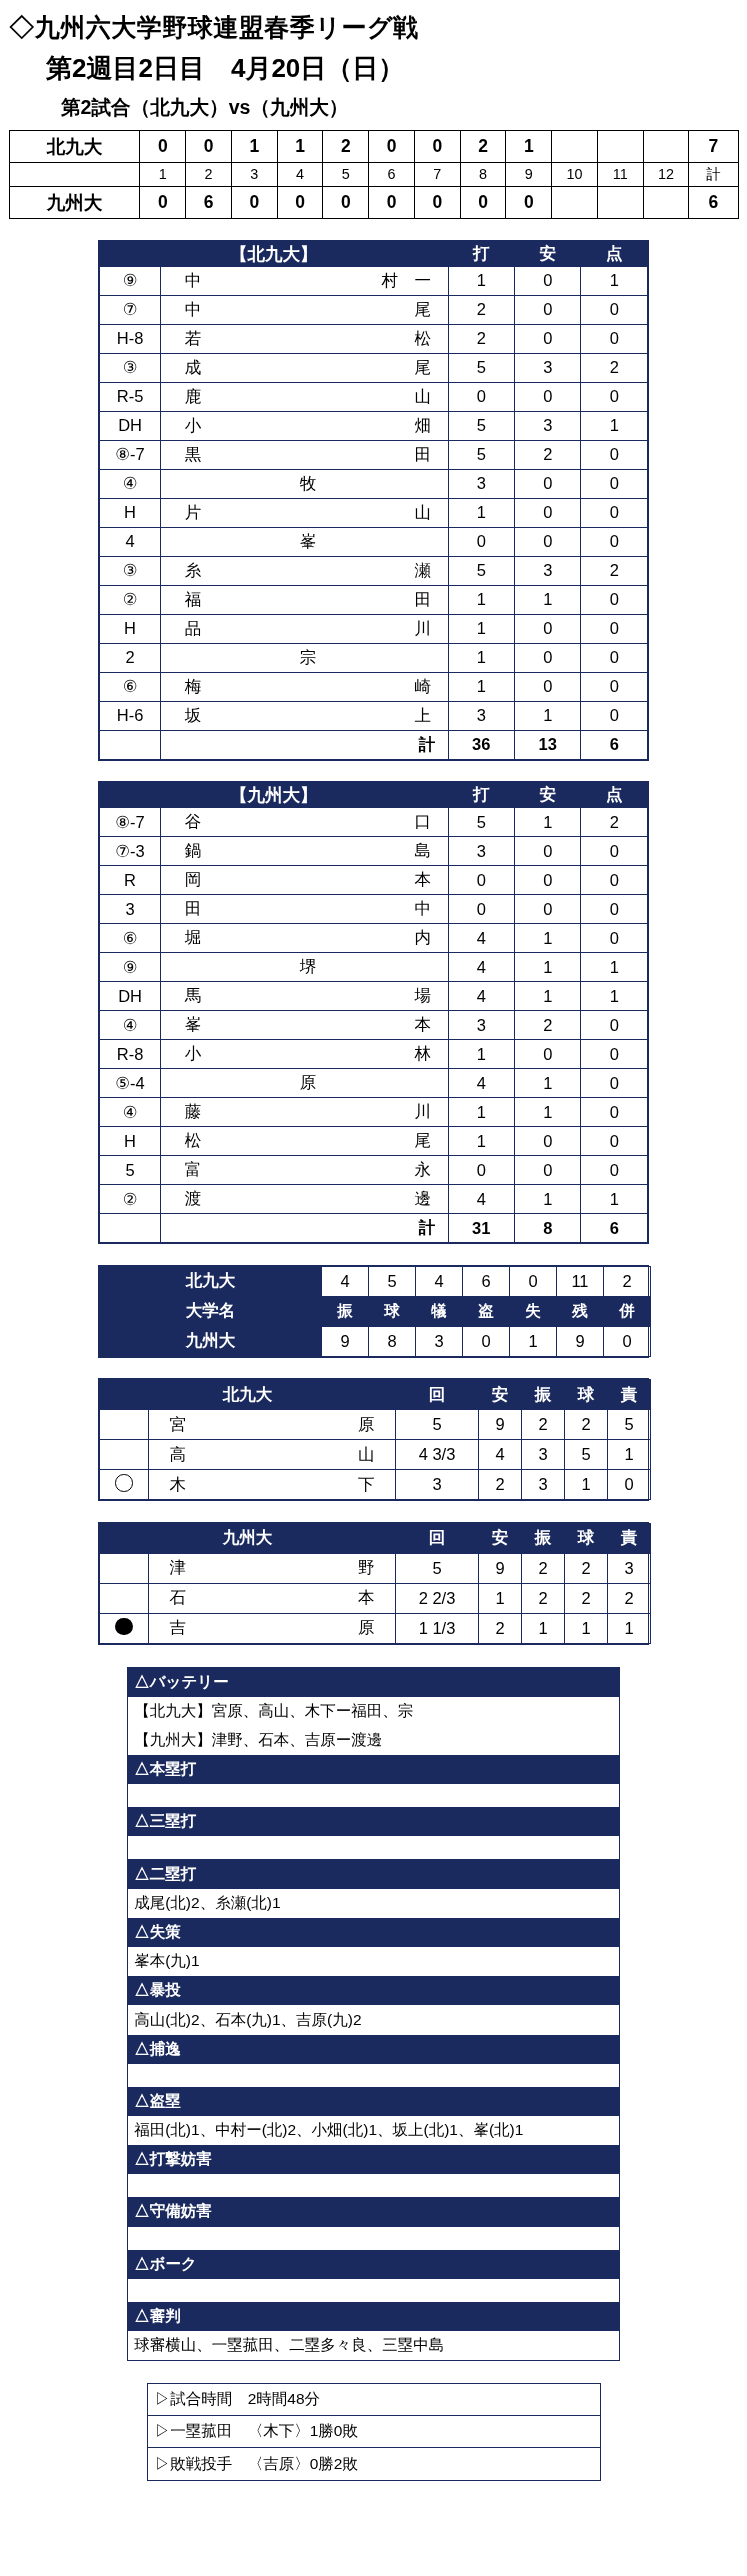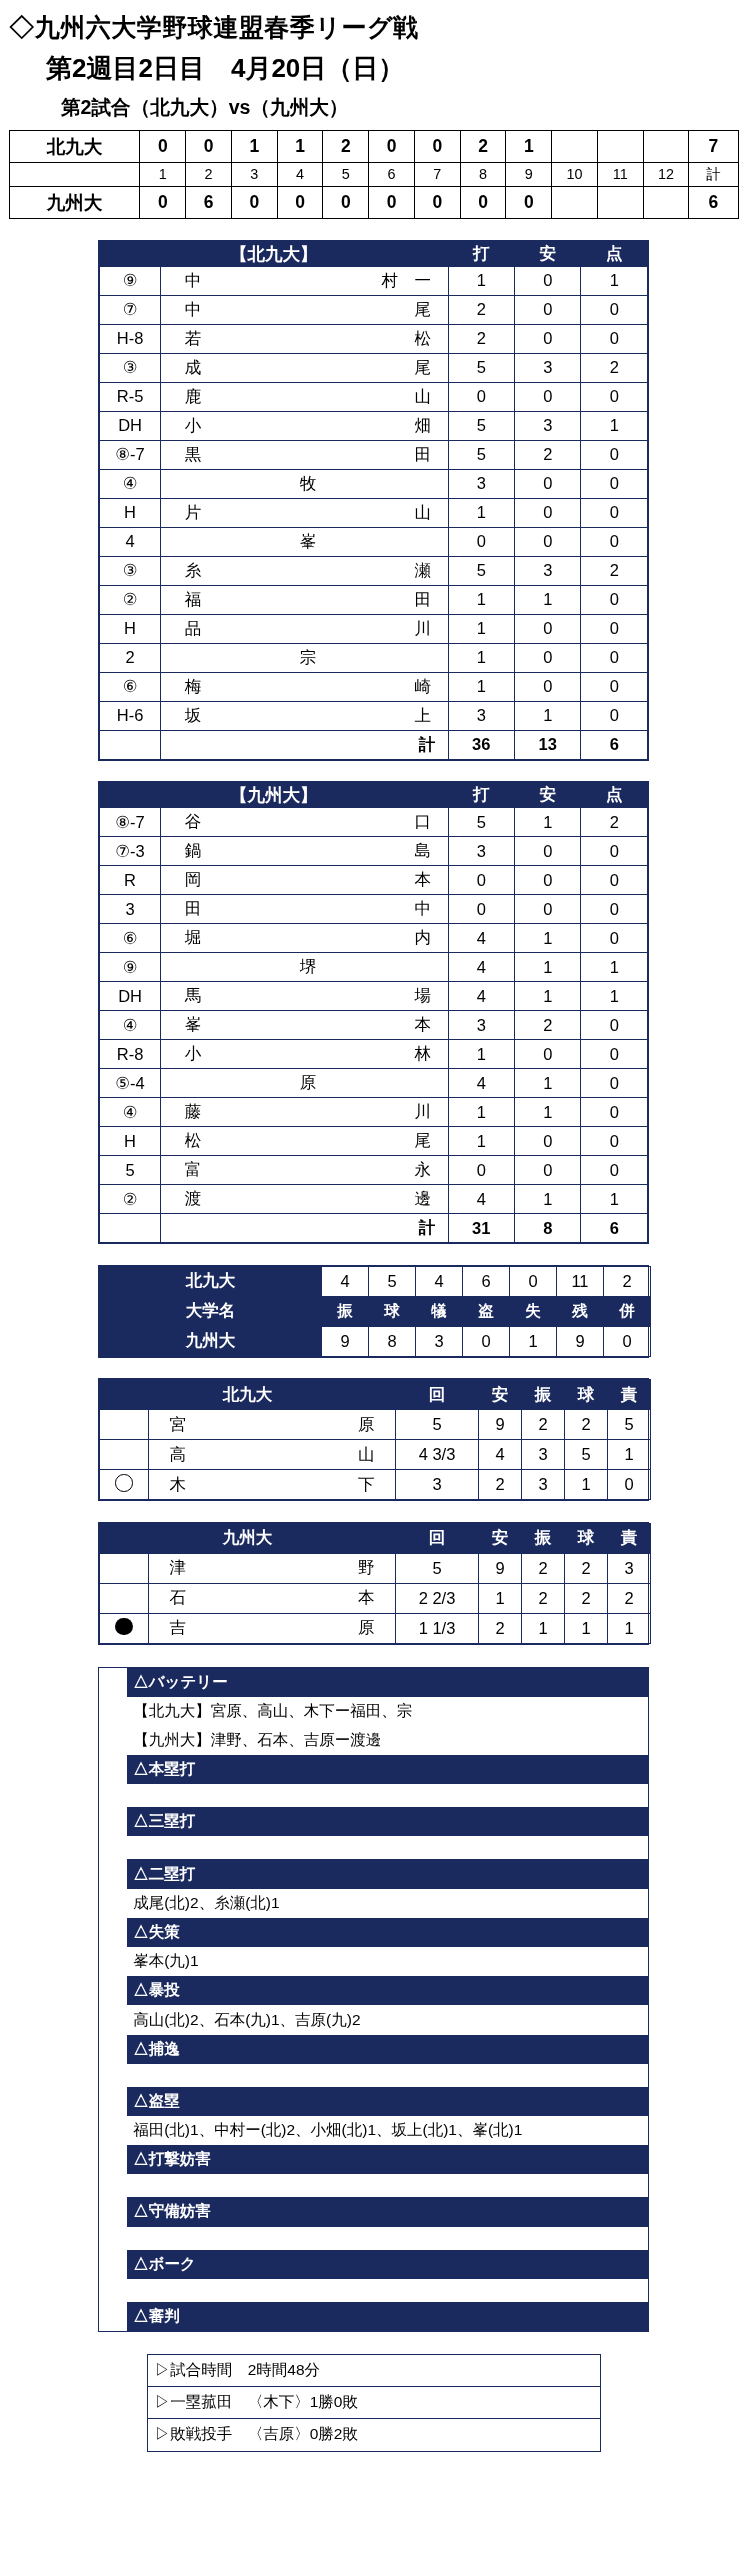--- a/index.html
+++ b/index.html
@@ -182,24 +182,23 @@
   .mark-o {
     display: inline-block; width: 17.5px; height: 17.5px;
     border: 1.5px solid #000; border-radius: 50%;
   }
   .mark-b {
     display: inline-block; width: 17.5px; height: 17.5px;
     background: #000; border-radius: 50%;
   }
   
   .notes {
-    width: 551px;
+    width: 493px;
     margin: 21.6px auto 0 auto;
     border: 1.5px solid #1b2a5e;
-    padding-left: 28px;
   }
   .notes .nhead {
     background: #1b2a5e;
     color: #fff;
     font-weight: bold;
     font-size: 15.5px;
     padding: 4.1px 6.2px;
   }
   .notes .nbody {
     padding: 4.1px 6.2px;
@@ -913,20 +912,21 @@
         <div class="nbody empty"></div>
         <div class="nhead">△盗塁</div>
         <div class="nbody">福田(北)1、中村ー(北)2、小畑(北)1、坂上(北)1、峯(北)1</div>
         <div class="nhead">△打撃妨害</div>
         <div class="nbody empty"></div>
         <div class="nhead">△守備妨害</div>
         <div class="nbody empty"></div>
         <div class="nhead">△ボーク</div>
         <div class="nbody empty"></div>
         <div class="nhead">△審判</div>
+        <div class="nbody">球審横山、一塁菰田、二塁多々良、三塁中島</div>
       </div>
   </div>
 
   <div class="footer">
     <div id="footer-body">
         <div class="frow">▷試合時間　2時間48分</div>
         <div class="frow">▷一塁菰田　〈木下〉1勝0敗</div>
         <div class="frow">▷敗戦投手　〈吉原〉0勝2敗</div>
       </div>
   </div>

